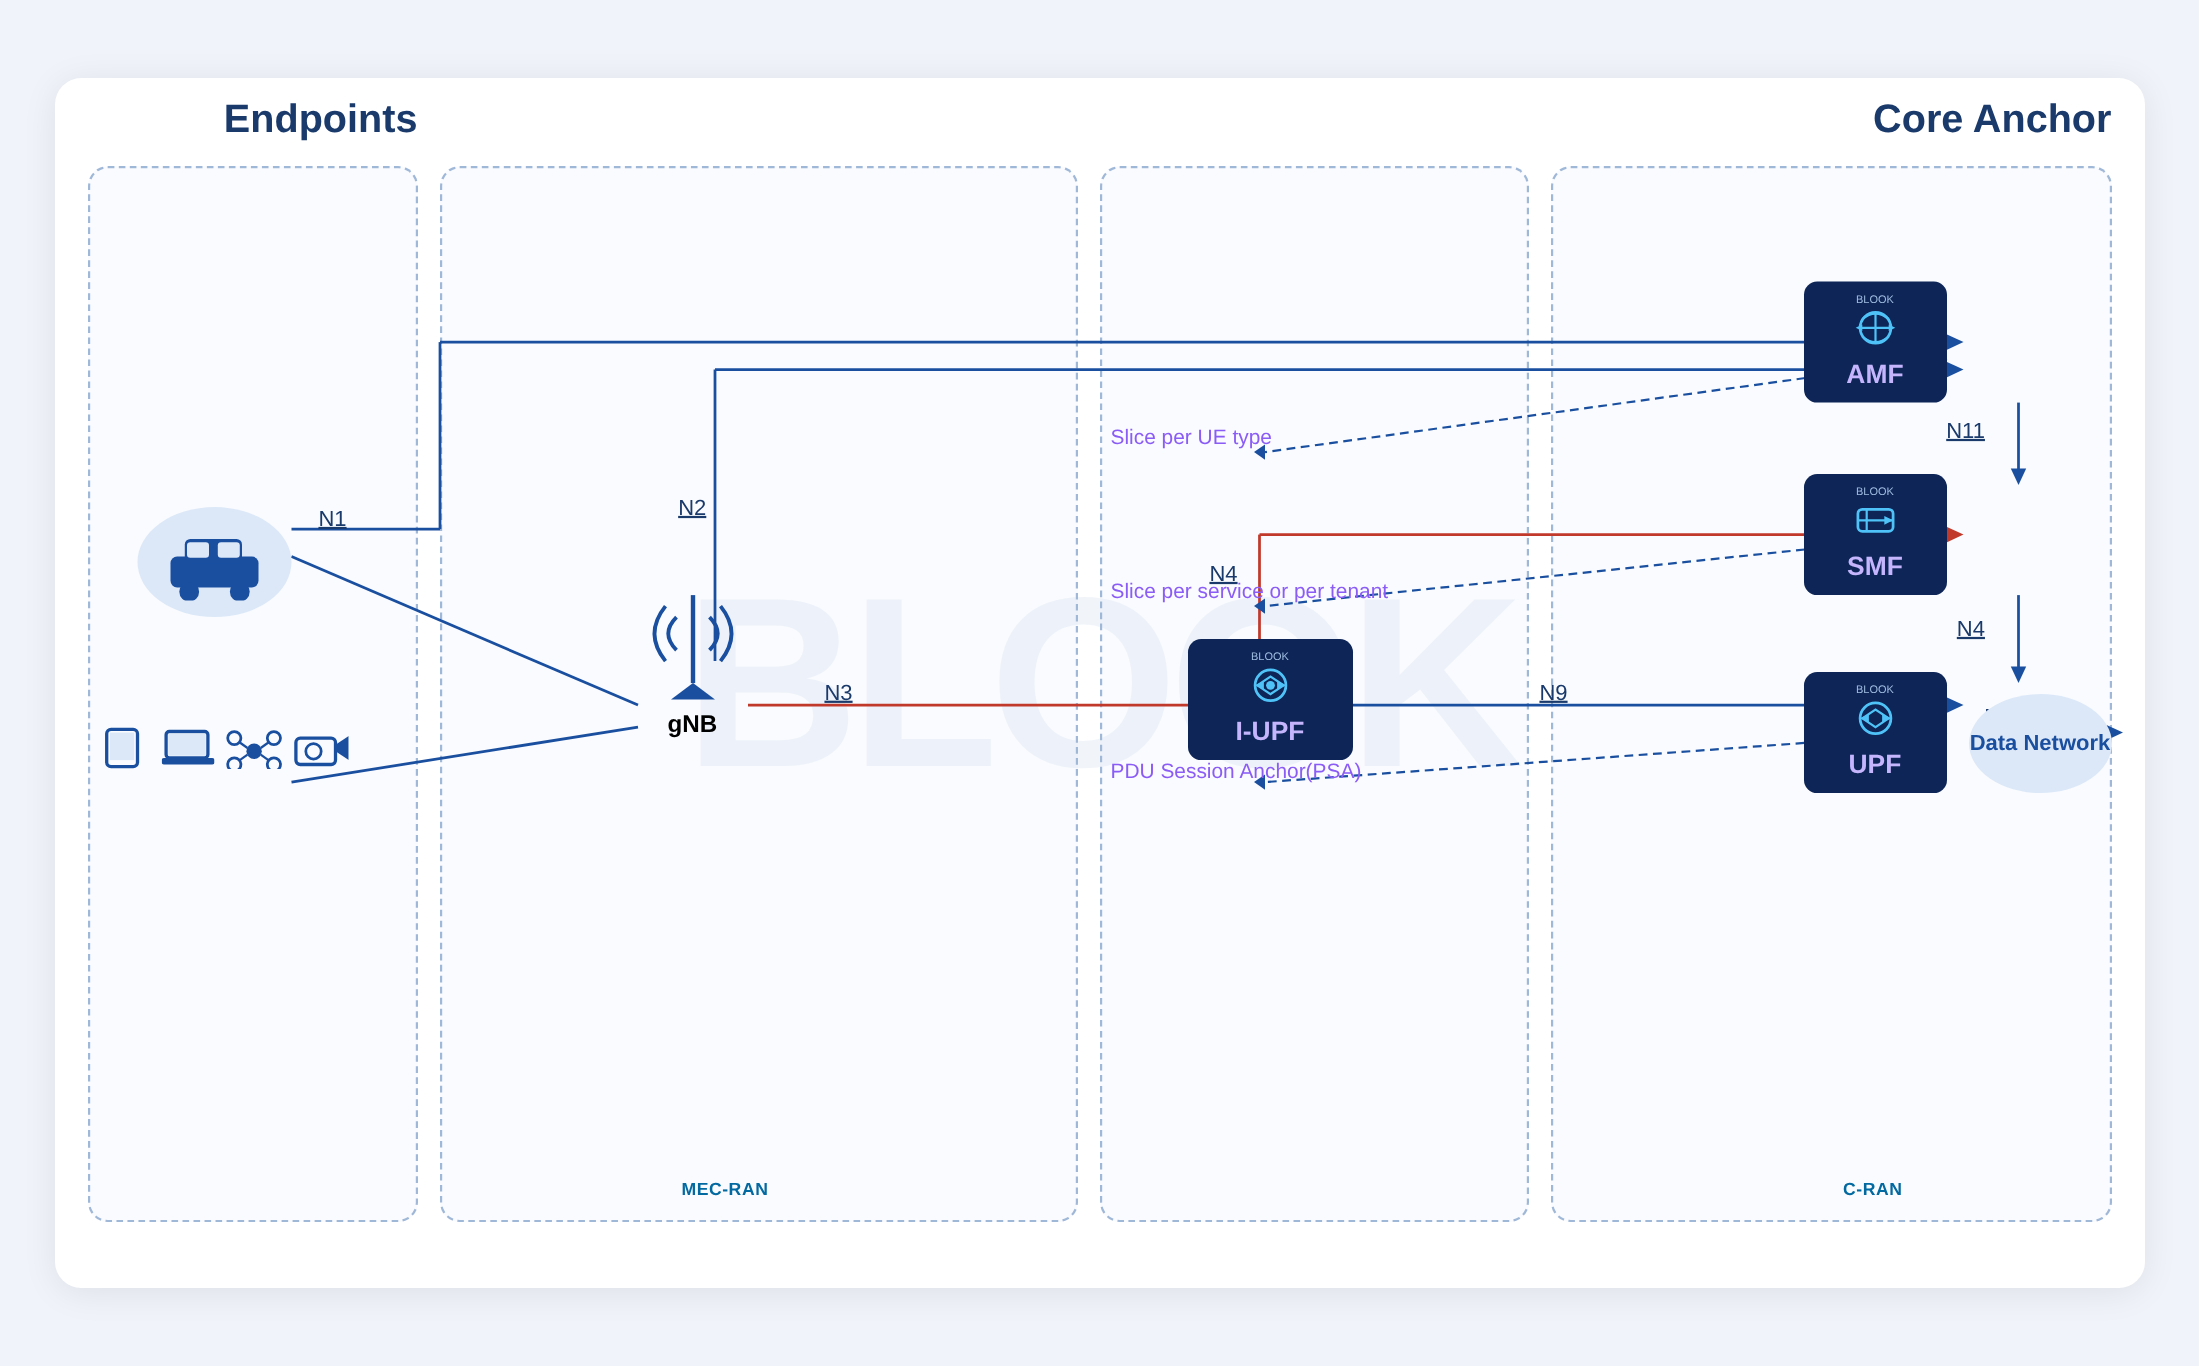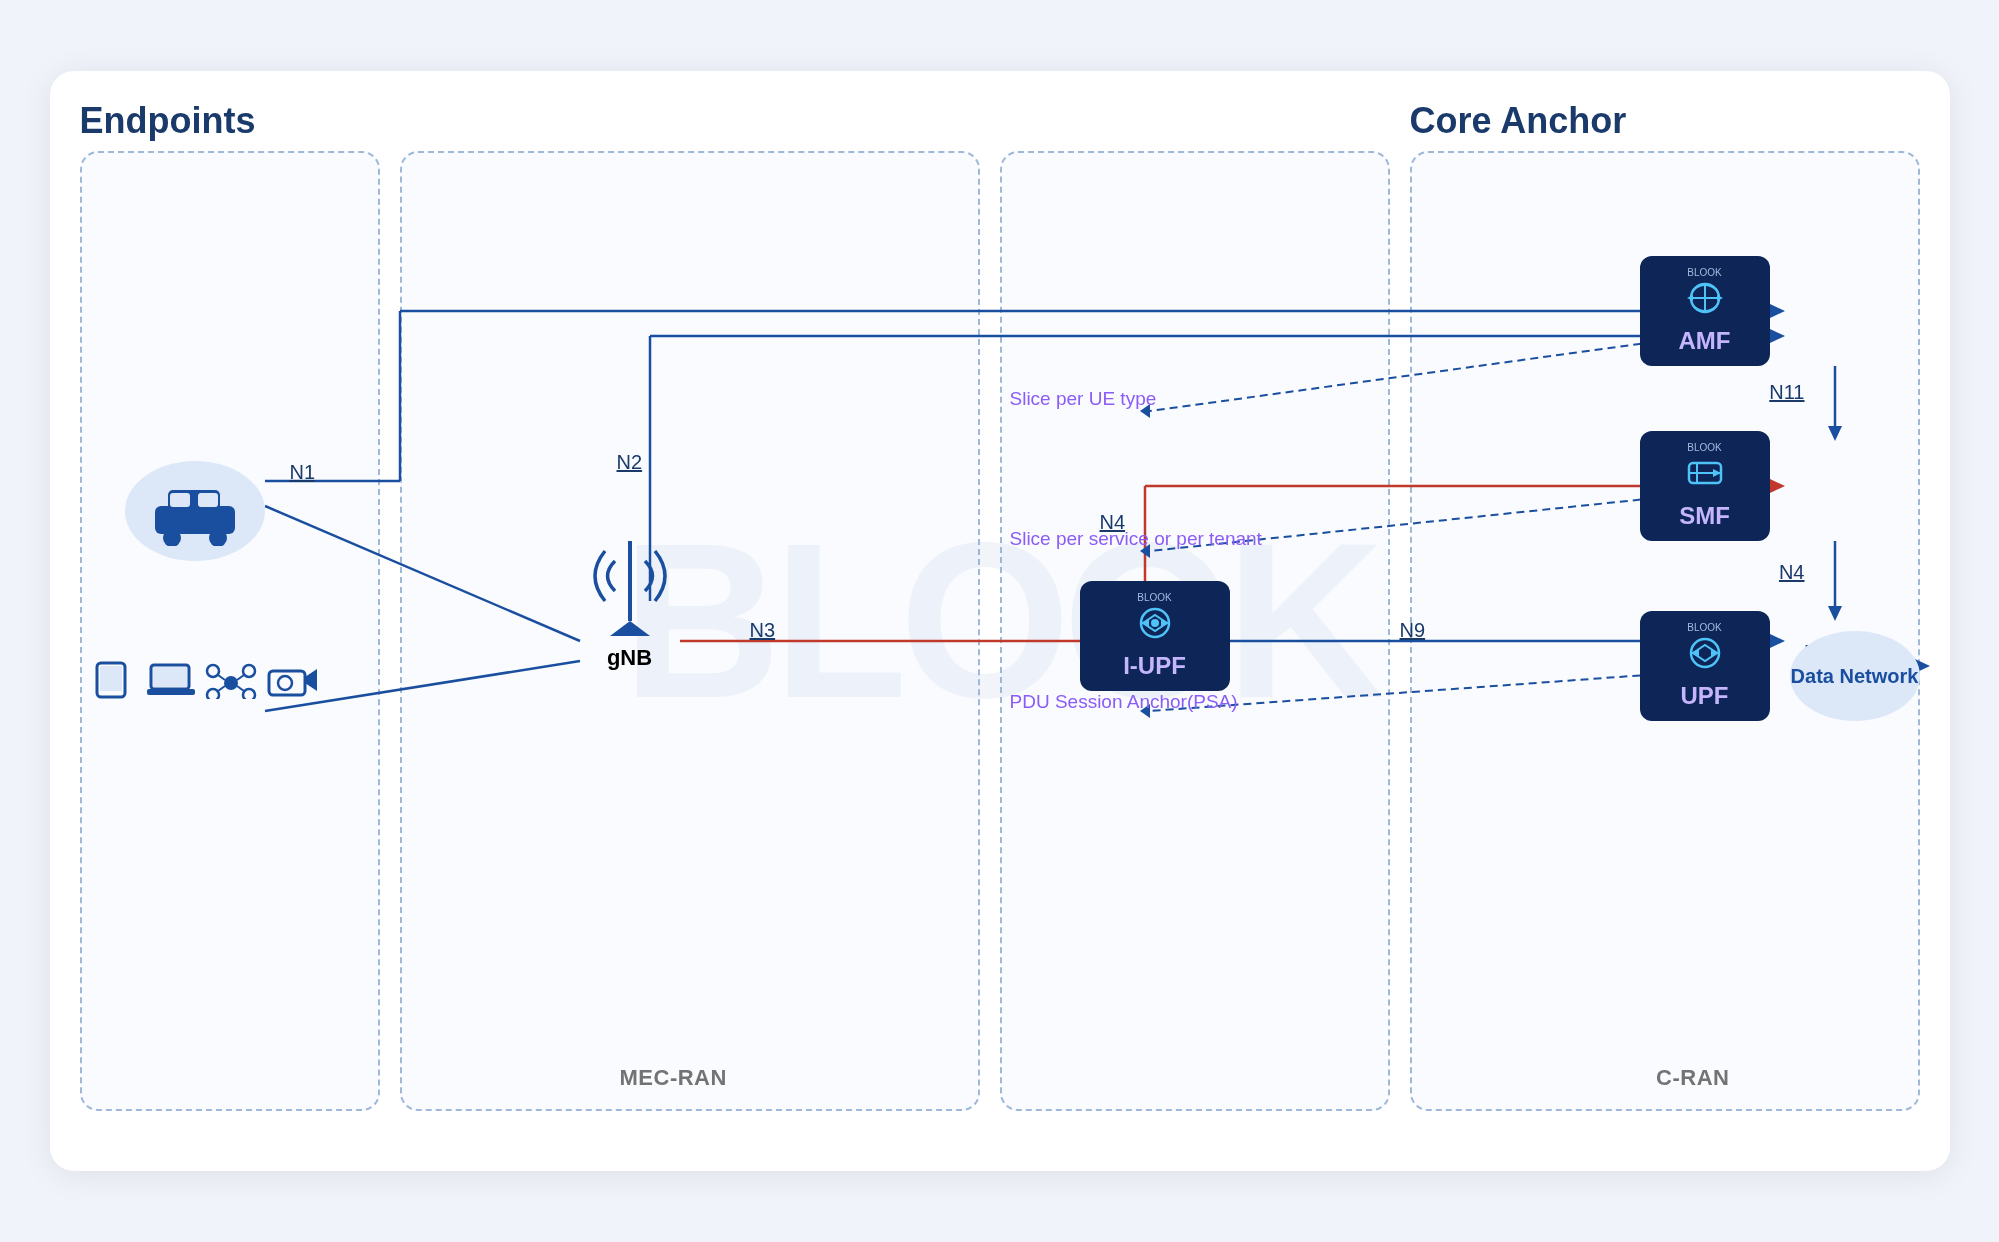--- a/index.html
+++ b/index.html
@@ -22,22 +22,22 @@
       box-shadow: 0 4px 32px rgba(0,0,0,0.08);
     }
 
     
     .section-header {
       position: absolute;
       top: 0;
       font-size: 36px;
       font-weight: 600;
       color: #1a3a6b;
-      text-align: left;
-      padding-top: 29px;
+      text-align: right;
+      padding-top: 16px;
     }
 
     
     .section-panel {
       position: absolute;
       top: 80px;
       bottom: 60px;
       border: 2px dashed #a0b8d8;
       border-radius: 18px;
       background: rgba(220, 232, 248, 0.18);
@@ -127,23 +127,23 @@
       top: 590px;
       display: flex;
       gap: 10px;
       font-size: 36px;
       color: #1a4fa0;
     }
 
     
     .sub-label {
       position: absolute;
-      font-size: 22px;
+      font-size: 16px;
       font-weight: 600;
-      color: #737373;
+      color: #0369a1;
       letter-spacing: 0.5px;
       margin-top: 24px;
     }
     .label-mec { left: 570px; bottom: 80px; }
     .label-cran { right: 220px; bottom: 80px; }
 
     
     .svg-overlay {
       position: absolute;
       top: 0; left: 0;

